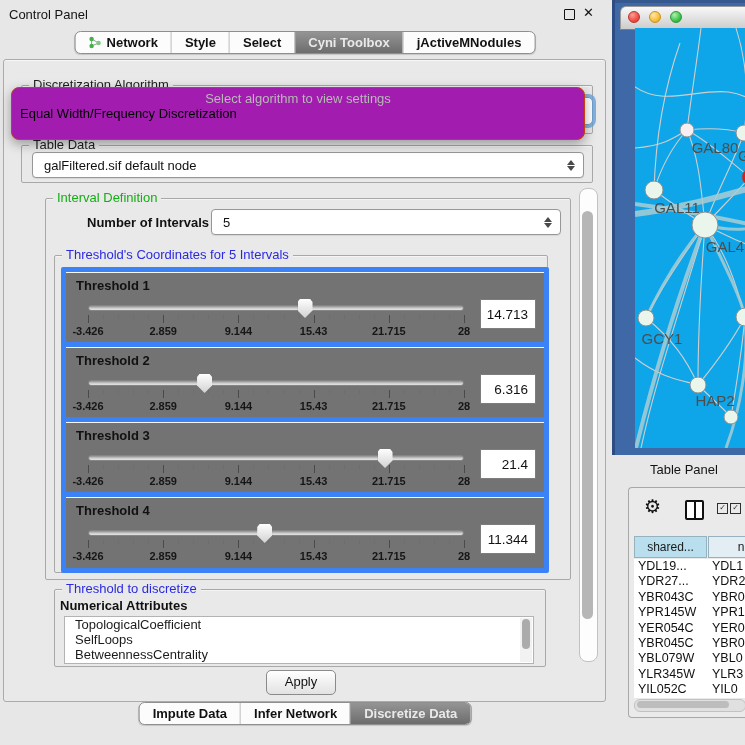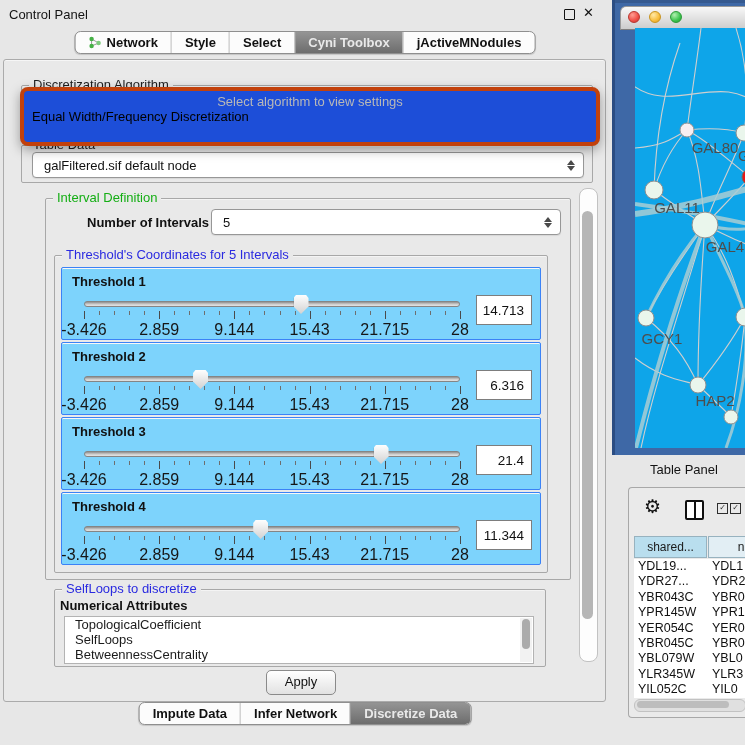--- a/index.html
+++ b/index.html
@@ -41,43 +41,43 @@
     font-size:13px;color:#111;display:flex;align-items:center;box-shadow:0 1px 1px rgba(0,0,0,.08);}
   .combo .val{padding-left:11px;flex:1;white-space:nowrap;overflow:hidden;}
   .stepper{width:16px;display:flex;flex-direction:column;align-items:center;justify-content:center;gap:1px;margin-right:4px;}
   .stepper i{width:0;height:0;border-left:4px solid transparent;border-right:4px solid transparent;}
   .stepper .up{border-bottom:5px solid #4a4a4a;}
   .stepper .dn{border-top:5px solid #4a4a4a;}
 
   
   .combo-behind{position:absolute;left:25px;top:37px;width:562px;height:26px;background:#fff;
     border:1px solid #6f9fce;border-radius:5px;box-shadow:0 0 0 3px rgba(106,162,216,.8);}
-  .popup{position:absolute;left:16px;top:27px;width:572px;height:51px;background:#1d4ed8;
-    border:4px solid #c2410c;border-radius:8px;box-shadow:0 4px 12px rgba(0,0,0,.35);z-index:30;}
+  .popup{position:absolute;left:7px;top:27px;width:572px;height:51px;background:#a21caf;
+    border:1px solid #c2410c;border-radius:8px;box-shadow:0 4px 12px rgba(0,0,0,.35);z-index:30;}
   .popup .hint{text-align:center;color:#b8b8b8;font-size:13px;padding-top:3px;}
   .popup .opt{font-size:13px;color:#000;padding-left:8px;line-height:16px;}
   .popup .opt.bold{font-weight:700;}
 
   
-  .tbox{position:absolute;left:6px;width:478px;height:71px;background:#7dd3fc;
-    border:1px solid #3b82f6;border-radius:2px;box-shadow:inset 0 1px 0 #f7f7f7;}
+  .tbox{position:absolute;left:6px;width:478px;height:71px;background:#737373;
+    border:5px solid #3b82f6;border-radius:2px;box-shadow:inset 0 1px 0 #f7f7f7;}
   .tbox .ttitle{position:absolute;left:10px;top:6px;font-size:13px;font-weight:700;color:#111;}
   .sliderrow{position:absolute;left:10px;right:8px;top:26px;height:42px;display:flex;}
   .trackzone{flex:1;position:relative;margin:0 16px 0 12px;}
   .track{position:absolute;left:0;right:0;top:7px;height:4px;border-radius:3px;
     background:linear-gradient(#8e8e8e,#cdcdcd 55%,#e4e4e4);border:1px solid #858585;}
   .thumb{position:absolute;top:1px;width:15px;height:19px;
     background:linear-gradient(#fefefe,#d2d2d2);
     clip-path:polygon(50% 100%,0 60%,0 16%,16% 0,84% 0,100% 16%,100% 60%);
     filter:drop-shadow(0 0 1px #6f6f6f);}
   .ticks{position:absolute;left:0;right:0;top:17px;height:9px;}
   .tick{position:absolute;top:0;width:1px;height:4px;background:#6e6e6e;}
   .tick.major{height:8px;background:#4a4a4a;}
   .ticklabels{position:absolute;left:0;right:0;top:27px;height:12px;}
-  .ticklabel{position:absolute;transform:translateX(-50%);font-size:16px;font-weight:400;color:#161616;white-space:nowrap;}
+  .ticklabel{position:absolute;transform:translateX(-50%);font-size:11px;font-weight:700;color:#161616;white-space:nowrap;}
   .valbox{width:56px;height:30px;margin-top:1px;background:#fff;border:1px solid #7d7d7d;
     font-size:13.5px;color:#111;text-align:right;line-height:30px;padding-right:7px;box-sizing:border-box;}
 
   
   .attr-label{position:absolute;left:5px;top:8px;font-size:13px;font-weight:700;color:#111;}
   .attr-list{position:absolute;left:9px;top:26px;width:468px;height:46px;background:#fff;
     border:1px solid #b3b3b3;overflow:hidden;}
   .attr-item{font-size:13px;color:#1b1b1b;padding-left:10px;line-height:15px;}
   .attr-scroll{position:absolute;right:1px;top:1px;width:12px;height:44px;background:#f2f2f2;}
   .attr-scroll i{position:absolute;left:2px;top:1px;width:8px;height:30px;background:#ababab;border-radius:4px;}
@@ -383,21 +383,21 @@
                   </div>
       </div>
       <div class="valbox">11.344</div>
     </div>
   </div>
           </div>
       </div>
     </div>
 
     <div class="group" style="left:50px;top:529px;width:490px;height:76px;">
-      <span class="gtitle blue">SelfLoops to discretize</span>
+      <span class="gtitle blue">Threshold to discretize</span>
       <span class="attr-label">Numerical Attributes</span>
       <div class="attr-list">
         <div>
             <div class="attr-item">TopologicalCoefficient</div>
             <div class="attr-item">SelfLoops</div>
             <div class="attr-item">BetweennessCentrality</div>
           </div>
         <div class="attr-scroll">
             <i></i>
           </div>

